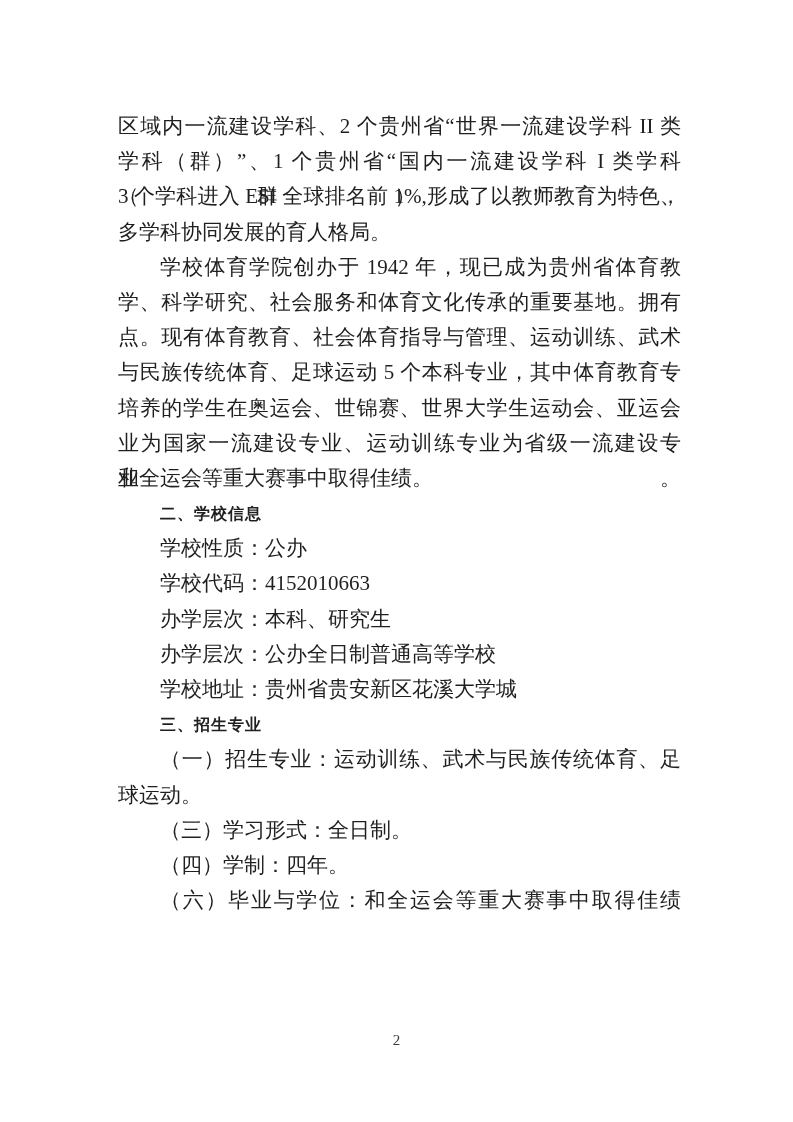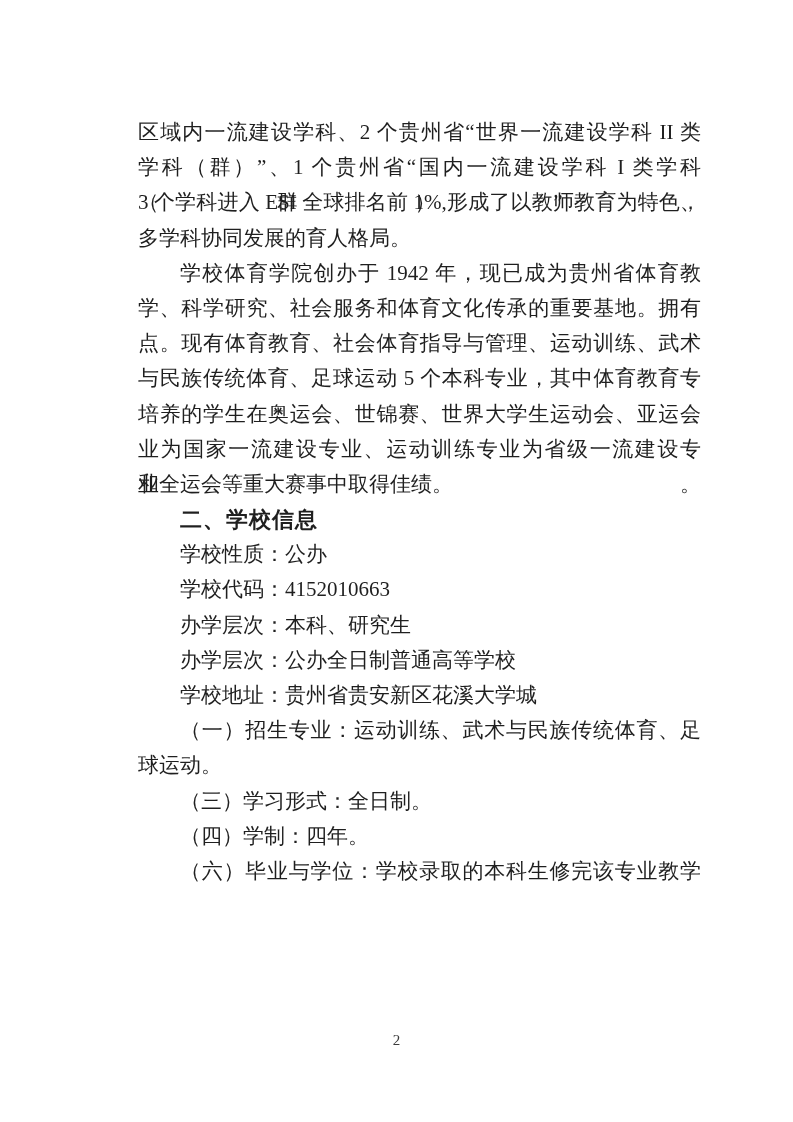--- a/index.html
+++ b/index.html
@@ -12,41 +12,40 @@
     width: 793px;
     height: 1122px;
     background: #ffffff;
     overflow: hidden;
     font-family: "Liberation Serif", "DejaVu Serif", serif;
     color: #1f1f1f;
   }
   .doc-body {
     position: absolute;
     left: 118px;
-    top: 115px;
+    top: 109px;
     width: 563px;
-    margin-left: 20px;
   }
   .line {
     font-size: 21px;
     line-height: 35.2px;
     height: 35.2px;
     text-align: justify;
     overflow: visible;
   }
   .line.fill {
     text-align-last: justify;
   }
   .line.indent {
     text-indent: 42px;
   }
   .line.heading {
     font-family: "Liberation Sans", "DejaVu Sans", sans-serif;
     font-weight: 700;
-    font-size: 22px;
+    font-size: 16px;
     letter-spacing: 1px;
   }
   .page-number {
     position: absolute;
     top: 1032px;
     left: 0;
     width: 100%;
     text-align: center;
     font-size: 15px;
     color: #3a3a3a;
@@ -68,20 +67,21 @@
       <div class="line fill">与民族传统体育、足球运动 5 个本科专业，其中体育教育专</div>
       <div class="line fill">培养的学生在奥运会、世锦赛、世界大学生运动会、亚运会</div>
       <div class="line fill">业为国家一流建设专业、运动训练专业为省级一流建设专业。</div>
       <div class="line">和全运会等重大赛事中取得佳绩。</div>
       <div class="line heading indent">二、学校信息</div>
       <div class="line indent">学校性质：公办</div>
       <div class="line indent">学校代码：4152010663</div>
       <div class="line indent">办学层次：本科、研究生</div>
       <div class="line indent">办学层次：公办全日制普通高等学校</div>
       <div class="line indent">学校地址：贵州省贵安新区花溪大学城</div>
+      <div class="line heading indent">三、招生专业</div>
       <div class="line indent fill">（一）招生专业：运动训练、武术与民族传统体育、足</div>
       <div class="line">球运动。</div>
       <div class="line indent">（三）学习形式：全日制。</div>
       <div class="line indent">（四）学制：四年。</div>
-      <div class="line indent fill">（六）毕业与学位：学校录取的本科生修完该专业教学</div>
+      <div class="line indent fill">（六）毕业与学位：和全运会等重大赛事中取得佳绩</div>
     </div>
   <div class="page-number">2</div>
 </div>
 
 </body></html>

